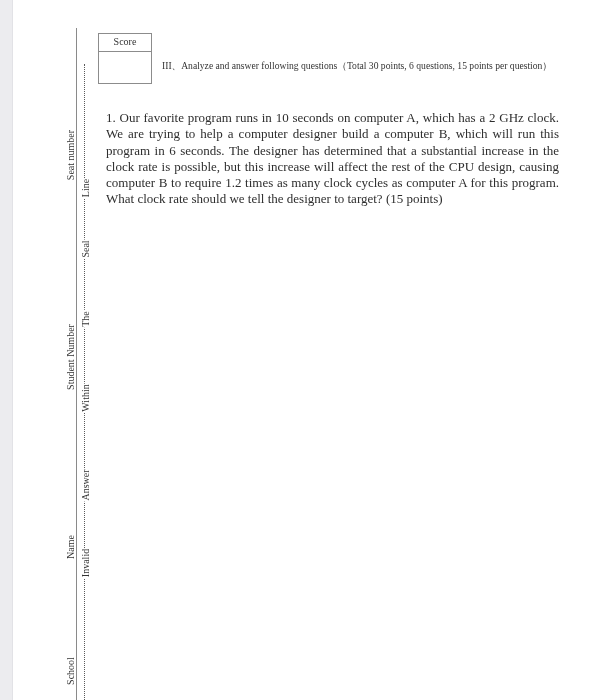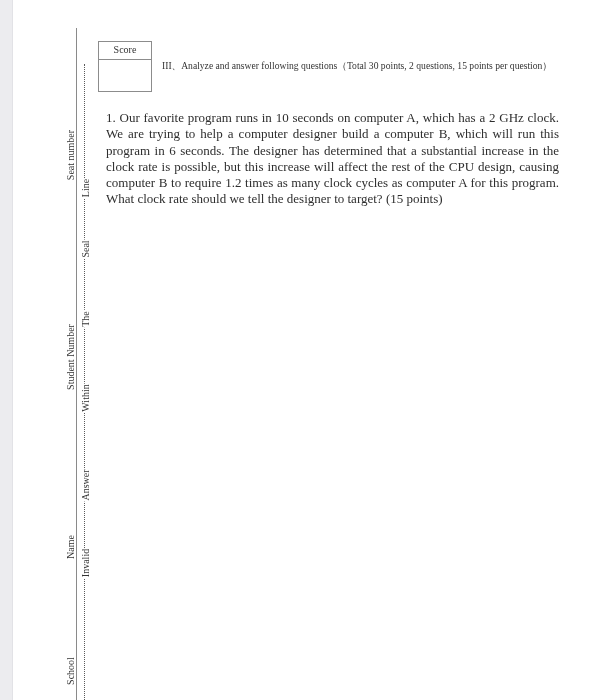--- a/index.html
+++ b/index.html
@@ -52,21 +52,21 @@
       transform: translate(-50%, -50%) rotate(-90deg);
       background: #ffffff;
       padding: 0 1px;
     }
     .vlabel.field { left: 71px; }
     .vlabel.seal  { left: 86px; }
 
     
     .score-box {
       position: absolute;
-      left: 98px; top: 41px;
+      left: 98px; top: 33px;
       width: 54px; height: 51px;
       border: 1px solid #8c8c8c;
       box-sizing: border-box;
     }
     .score-head {
       height: 17px;
       border-bottom: 1px solid #8c8c8c;
       font-size: 10px;
       line-height: 16px;
       text-align: center;
@@ -111,15 +111,15 @@
 <span class="vlabel seal" style="top:319px;">The</span>
 <span class="vlabel seal" style="top:398px;">Within</span>
 <span class="vlabel seal" style="top:485px;">Answer</span>
 <span class="vlabel seal" style="top:563px;">Invalid</span>
 
 <div class="score-box">
   <div class="score-head">Score</div>
   <div class="score-value"></div>
 </div>
 
-<div class="section-title">III、Analyze and answer following questions（Total 30 points, 2 questions, 15 points per question）</div>
+<div class="section-title">III、Analyze and answer following questions（Total 30 points, 6 questions, 15 points per question）</div>
 
 <div class="question">1. Our favorite program runs in 10 seconds on computer A, which has a 2 GHz clock. We are trying to help a computer designer build a computer B, which will run this program in 6 seconds. The designer has determined that a substantial increase in the clock rate is possible, but this increase will affect the rest of the CPU design, causing computer B to require 1.2 times as many clock cycles as computer A for this program. What clock rate should we tell the designer to target? (15 points)</div>
 
 </body></html>

